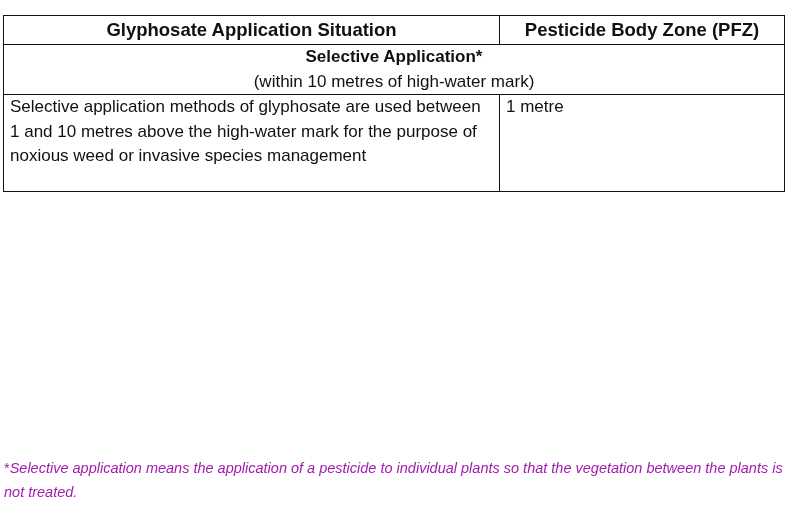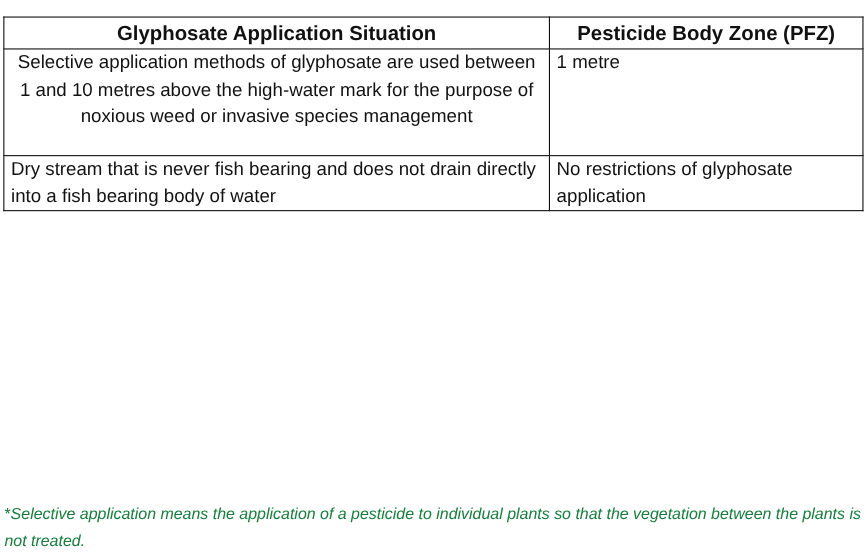--- a/index.html
+++ b/index.html
@@ -10,44 +10,46 @@
   table.pfz td, table.pfz th { border: 1.5px solid #111; padding: 0 6px;
               font-size: 17px; line-height: 24.5px; vertical-align: top; }
   table.pfz th { font-weight: bold; font-size: 18.5px; height: 28px; text-align: center; vertical-align: middle; }
   col.c1 { width: 496px; }
   col.c2 { width: 285px; }
   td.section { text-align: center; padding-top: 1px; }
   td.section .title { font-weight: bold; }
   td.val { text-align: left; }
   td.desc { padding-left: 8px; }
   .footnote { position: absolute; left: 4px; top: 456px; width: 780px;
-              font-size: 14.5px; line-height: 24px; font-style: italic; color: #15803d; }
+              font-size: 14.5px; line-height: 24px; font-style: italic; color: #a21caf; }
   .footnote .ast { font-style: normal; }
 </style>
 </head>
 <body>
 
 <table class="pfz">
   <colgroup>
       <col class="c1">
       <col class="c2">
     </colgroup>
   <thead>
     <tr>
       <th>Glyphosate Application Situation</th>
       <th>Pesticide Body Zone (PFZ)</th>
     </tr>
   </thead>
   <tbody>
     <tr>
-      <td class="desc" style="height:96px;text-align:center;">Selective application methods of glyphosate are used between 1 and 10 metres above the high-water mark for the purpose of noxious weed or invasive species management</td>
-      <td class="val">1 metre</td>
+      <td colspan="2" class="section" style="height:48px;">
+        <div class="title">Selective Application*</div>
+        <div>(within 10 metres of high-water mark)</div>
+      </td>
     </tr>
     <tr>
-      <td class="desc" style="height:48px;">Dry stream that is never fish bearing and does not drain directly into a fish bearing body of water</td>
-      <td class="val">No restrictions of glyphosate application</td>
+      <td class="desc" style="height:96px;">Selective application methods of glyphosate are used between 1 and 10 metres above the high-water mark for the purpose of noxious weed or invasive species management</td>
+      <td class="val">1 metre</td>
     </tr>
   </tbody>
 </table>
 
 <div class="footnote">
   <span class="ast">*</span><span>Selective application means the application of a pesticide to individual plants so that the vegetation between the plants is not treated.</span>
 </div>
 
 </body></html>

